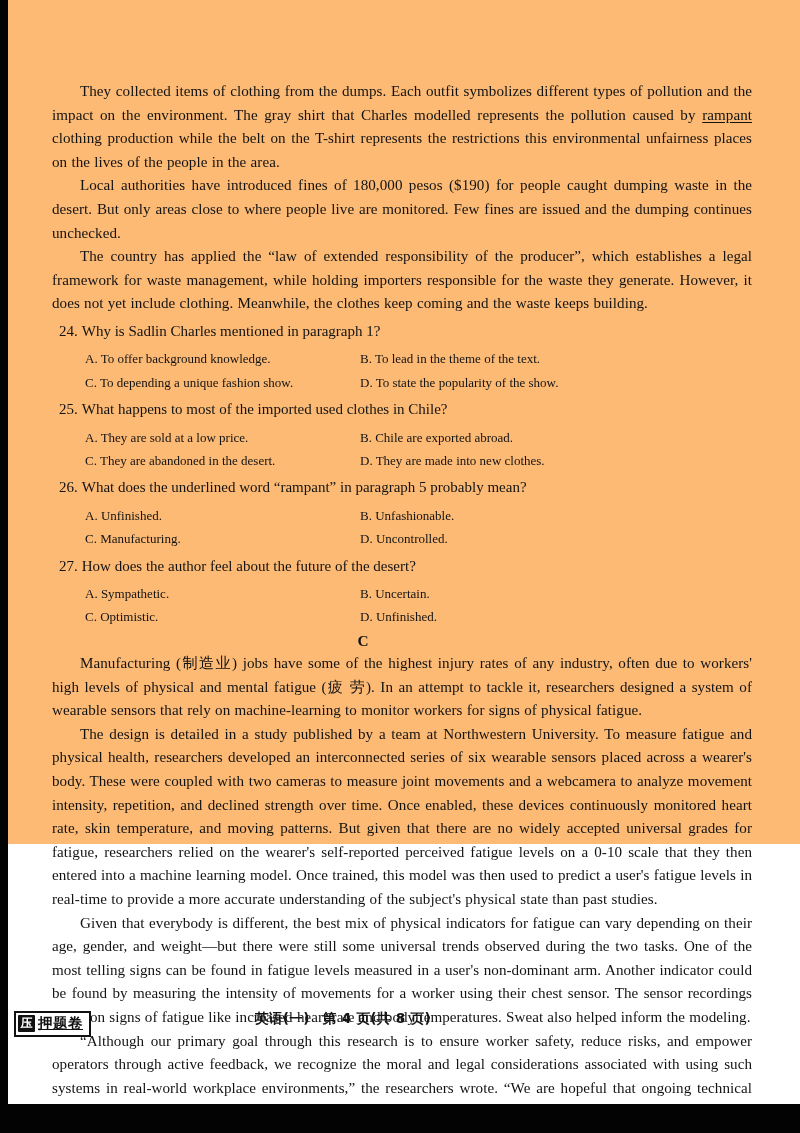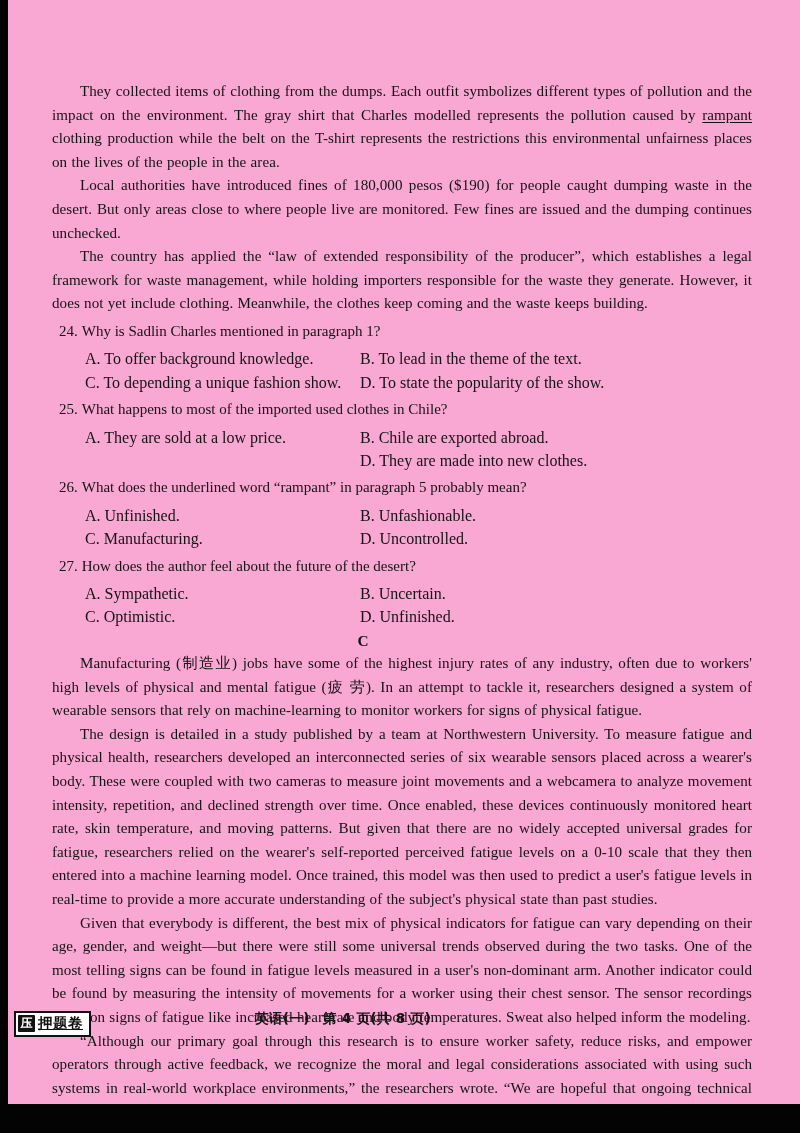--- a/index.html
+++ b/index.html
@@ -26,22 +26,22 @@
   .scan-edge-bottom {
     position: absolute;
     left: 0; top: 1104px;
     width: 800px; height: 29px;
     background: #030303;
   }
 
   .page {
     position: absolute;
     left: 0; top: 0;
-    width: 800px; height: 1104px;
-    background: #f9a8d4;
+    width: 800px; height: 844px;
+    background: #fdba74;
   }
 
   .content {
     position: absolute;
     left: 52px;
     top: 80px;
     width: 700px;
   }
 
   p.para {
@@ -73,21 +73,21 @@
     white-space: nowrap;
   }
   .q-options {
     display: block;
     margin: 0;
     padding: 0;
   }
   .opt-row {
     position: relative;
     height: 23.4px;
-    font-size: 16px;
+    font-size: 13px;
     line-height: 23.4px;
   }
   .opt-left {
     position: absolute;
     left: 33px;
     top: 0;
     white-space: nowrap;
   }
   .opt-right {
     position: absolute;
@@ -198,20 +198,21 @@
     </div>
 
     <div class="question-block">
       <p class="q-stem"><span>25.</span><span class="sp-sm"></span><span>What happens to most of the imported used clothes in Chile?</span></p>
       <div class="q-options">
         <div class="opt-row">
           <span class="opt-left">A. They are sold at a low price.</span>
           <span class="opt-right">B. Chile are exported abroad.</span>
         </div>
         <div class="opt-row">
+          <span class="opt-left">C. They are abandoned in the desert.</span>
           <span class="opt-right">D. They are made into new clothes.</span>
         </div>
       </div>
     </div>
 
     <div class="question-block">
       <p class="q-stem"><span>26.</span><span class="sp-sm"></span><span>What does the underlined word “rampant” in paragraph 5 probably mean?</span></p>
       <div class="q-options">
         <div class="opt-row">
           <span class="opt-left">A. Unfinished.</span>

